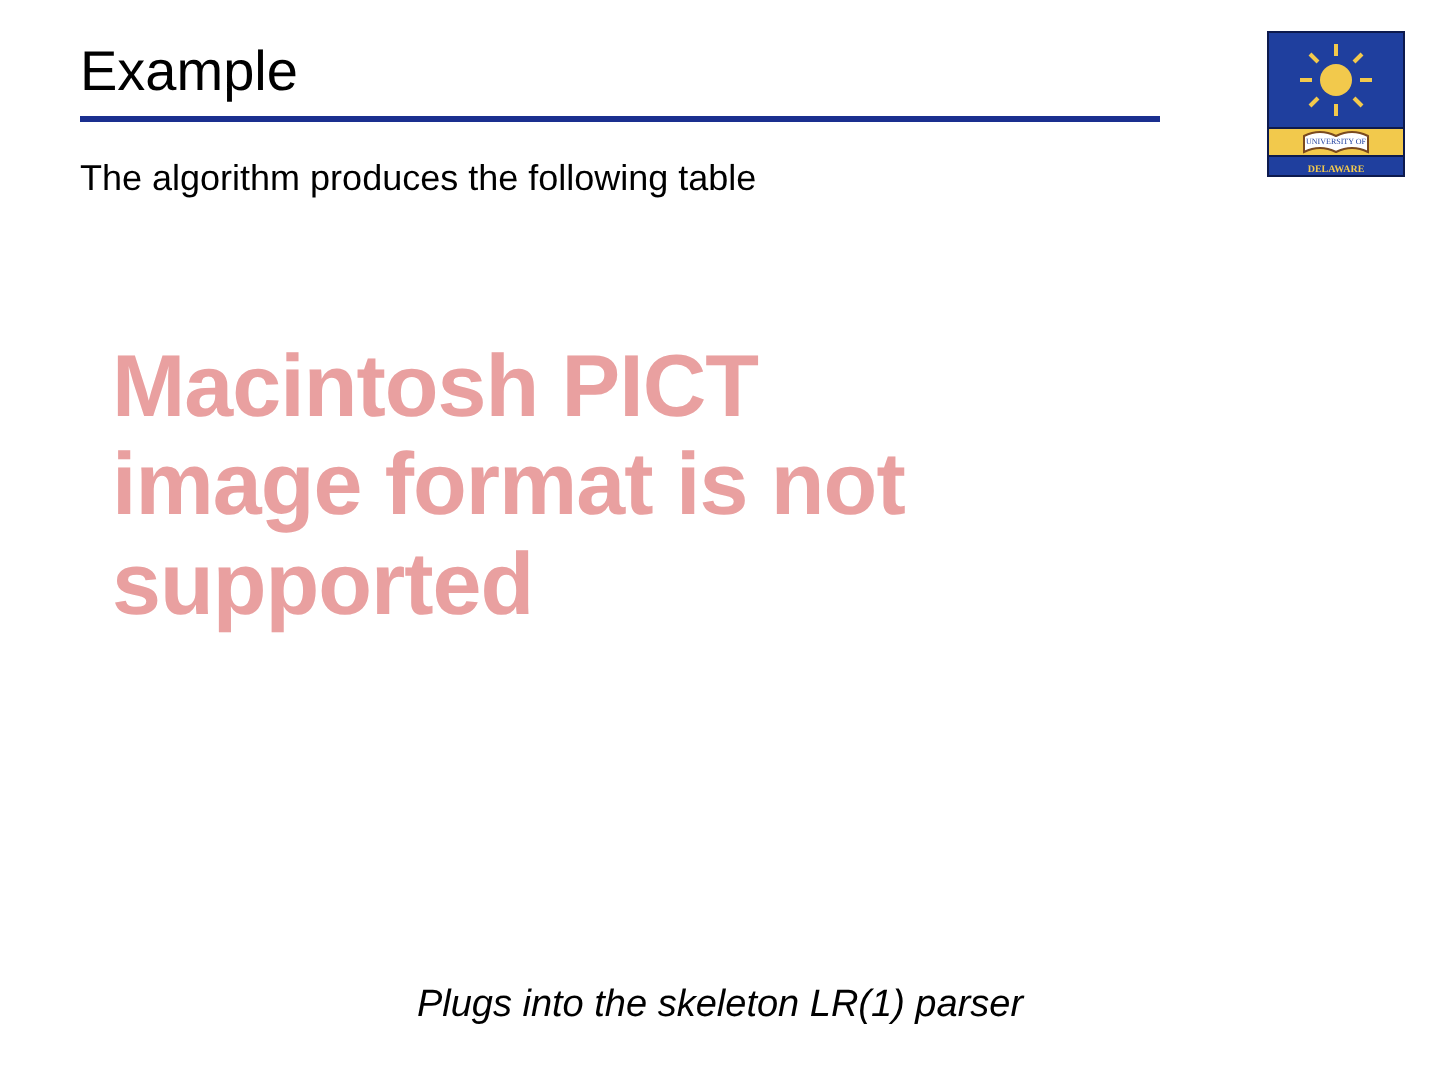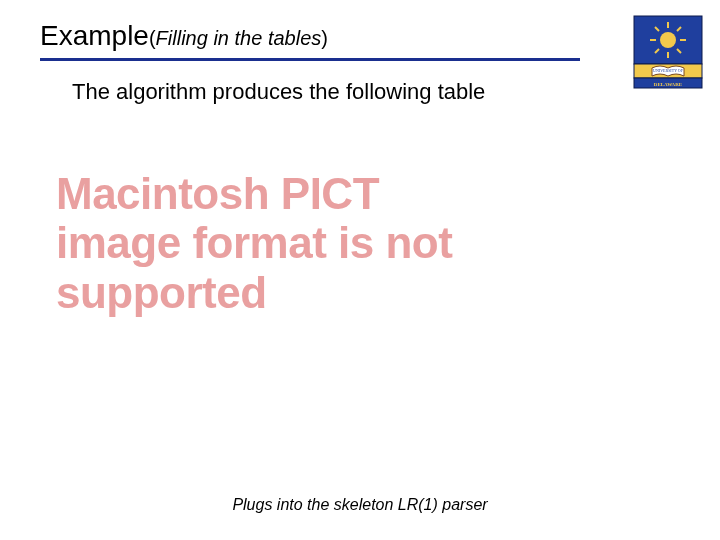--- a/index.html
+++ b/index.html
@@ -10,20 +10,21 @@
     font-family: "Comic Sans MS", "Comic Sans", cursive, sans-serif;
     position: relative;
     overflow: hidden;
   }
   .header {
     position: relative;
     padding: 20px 40px 8px 40px;
   }
   .title-row {
     display: flex;
+    justify-content: space-between;
     align-items: baseline;
     margin-bottom: 6px;
   }
   .title {
     font-size: 28px;
     font-weight: normal;
     color: #000;
   }
   .subtitle {
     font-size: 20px;
@@ -33,23 +34,22 @@
   .subtitle-inner {
     font-style: italic;
   }
   .rule {
     height: 3px;
     background: #1a2f8f;
     width: 540px;
   }
   .body-text {
     padding: 10px 40px 0 40px;
-    font-size: 22px;
+    font-size: 18px;
     color: #000;
-    margin-left: 32px;
   }
   .logo {
     position: absolute;
     top: 14px;
     right: 16px;
     width: 72px;
     height: 76px;
   }
   .placeholder {
     position: absolute;
@@ -61,21 +61,21 @@
     font-size: 44px;
     line-height: 1.12;
     color: #e9a0a0;
     letter-spacing: -0.5px;
   }
   .footer {
     position: absolute;
     bottom: 26px;
     width: 100%;
     text-align: center;
-    font-size: 16px;
+    font-size: 19px;
     font-style: italic;
     color: #000;
   }
 </style>
 </head>
 <body>
 
 <div class="logo">
   <svg viewBox="0 0 72 76" width="72" height="76">
     <rect x="2" y="2" width="68" height="48" fill="#1f3f9e" stroke="#0d1a4d" stroke-width="1"></rect>
@@ -97,23 +97,20 @@
     <path d="M20 54 Q28 50 36 54 Q44 50 52 54 L52 62 Q44 58 36 62 Q28 58 20 62 Z" fill="#ffffff" stroke="#7a4a1f" stroke-width="1"></path>
 
     <text x="36" y="58" font-size="4" font-family="serif" fill="#1f3f9e" text-anchor="middle">UNIVERSITY OF</text>
     <text x="36" y="72" font-size="5" font-family="serif" fill="#f2c94c" text-anchor="middle" font-weight="bold">DELAWARE</text>
   </svg>
 </div>
 
 <div class="header">
   <div class="title-row">
     <div class="title">Example</div>
-    <div class="subtitle">
-      <span>(</span><span class="subtitle-inner">Filling in the tables</span><span>)</span>
-    </div>
   </div>
   <div class="rule"></div>
 </div>
 
 <div class="body-text">The algorithm produces the following table</div>
 
 <div class="placeholder">Macintosh PICT image format is not supported</div>
 
 <div class="footer">Plugs into the skeleton LR(1) parser</div>
 

